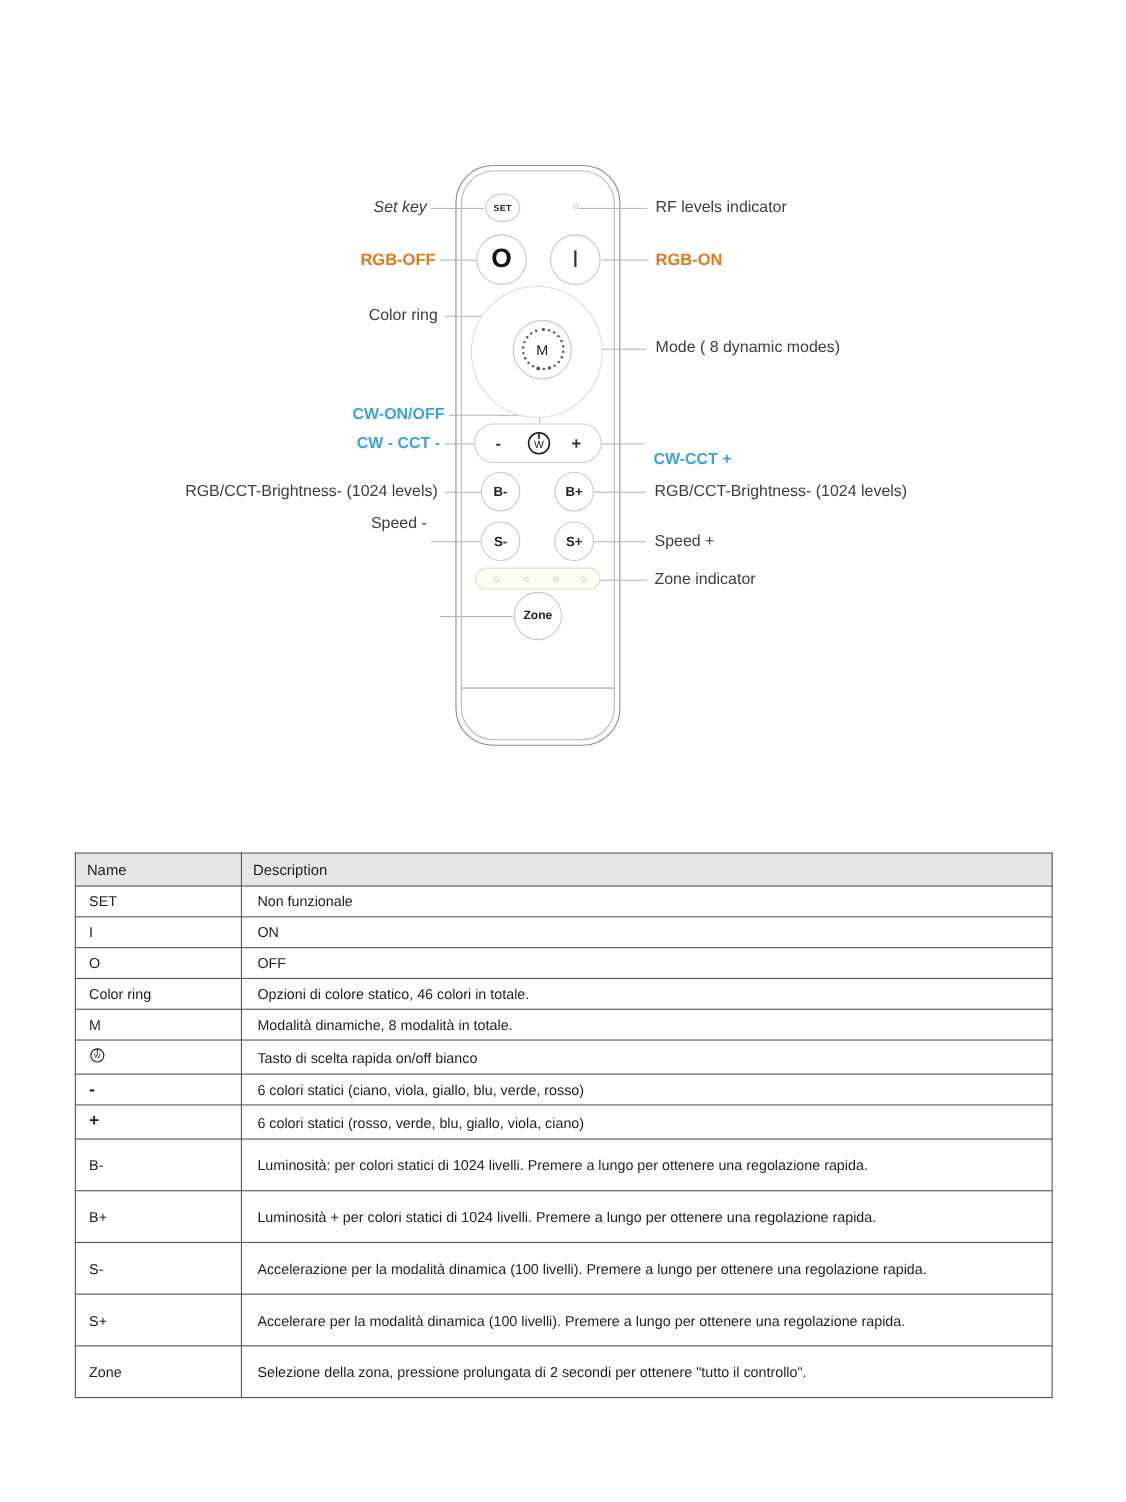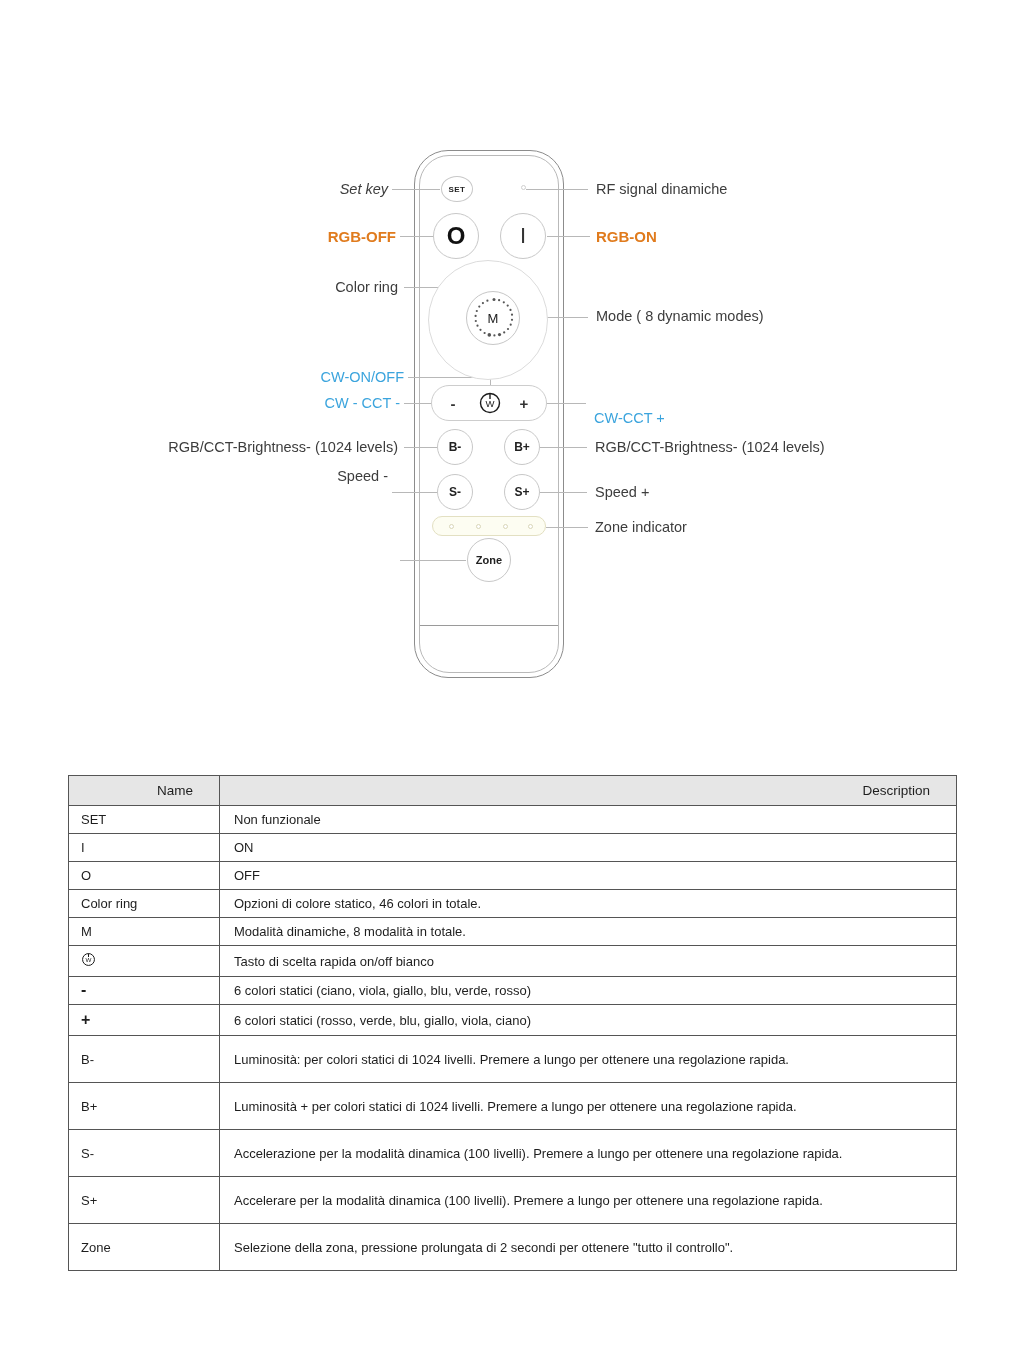--- a/index.html
+++ b/index.html
@@ -186,21 +186,21 @@
   .lbl {
     position: absolute;
     font-size: 14.5px;
     color: #3d3d3d;
     white-space: nowrap;
     line-height: 1.2;
   }
   .lbl.right { text-align: left; }
   .lbl.left  { text-align: right; }
   .lbl.orange { color: #e07b1d; font-weight: bold; font-size: 15px; }
-  .lbl.blue   { color: #3ba4dd; font-weight: normal; font-size: 14.5px; }
+  .lbl.blue   { color: #3ba4dd; font-weight: bold; font-size: 14.5px; }
   .lbl .sub {
     display: block;
     font-size: 9.5px;
     color: #4a4a4a;
     font-weight: normal;
     text-align: center;
     margin-top: 2px;
   }
 
   
@@ -228,22 +228,22 @@
   }
   #spec-table th, #spec-table td {
     border: 1px solid #555;
     padding: 6px 10px;
     vertical-align: middle;
     text-align: left;
     font-weight: normal;
   }
   #spec-table thead th {
     background: #e6e6e6;
-    text-align: right;
-    padding: 7px 26px;
+    text-align: left;
+    padding: 7px 10px;
     font-size: 13.5px;
   }
   #spec-table col.c-name { width: 151px; }
   #spec-table td.name-cell { padding-left: 12px; }
   #spec-table td.desc-cell { padding-left: 14px; }
   #spec-table tr.tall td { height: 34px; }
   #spec-table tr.short td { height: 13px; }
   .bold-minus { font-weight: bold; font-size: 16px; line-height: 10px; }
   .bold-plus  { font-weight: bold; font-size: 16px; }
 </style>
@@ -351,21 +351,21 @@
     <span class="zd"></span>
     <span class="zd"></span>
   </div>
 
   <div class="btn btn-zone">
     <span>Zone</span>
   </div>
 
   <div class="lbl left" style="left:268px; top:181px; width:120px;font-style:italic;">Set key</div>
 
-  <div class="lbl right" style="left:596px; top:181px;">RF  signal  dinamiche</div>
+  <div class="lbl right" style="left:596px; top:181px;">RF  levels  indicator</div>
 
   <div class="lbl left orange" style="left:240px; top:228px; width:156px;">RGB-OFF</div>
 
   <div class="lbl right orange" style="left:596px; top:228px;">RGB-ON</div>
 
   <div class="lbl left" style="left:250px; top:279px; width:148px;">Color ring</div>
 
   <div class="lbl right" style="left:596px; top:308px;">Mode (  8 dynamic modes)</div>
 
   <div class="lbl left blue" style="left:240px; top:369px; width:164px;">CW-ON/OFF</div>

